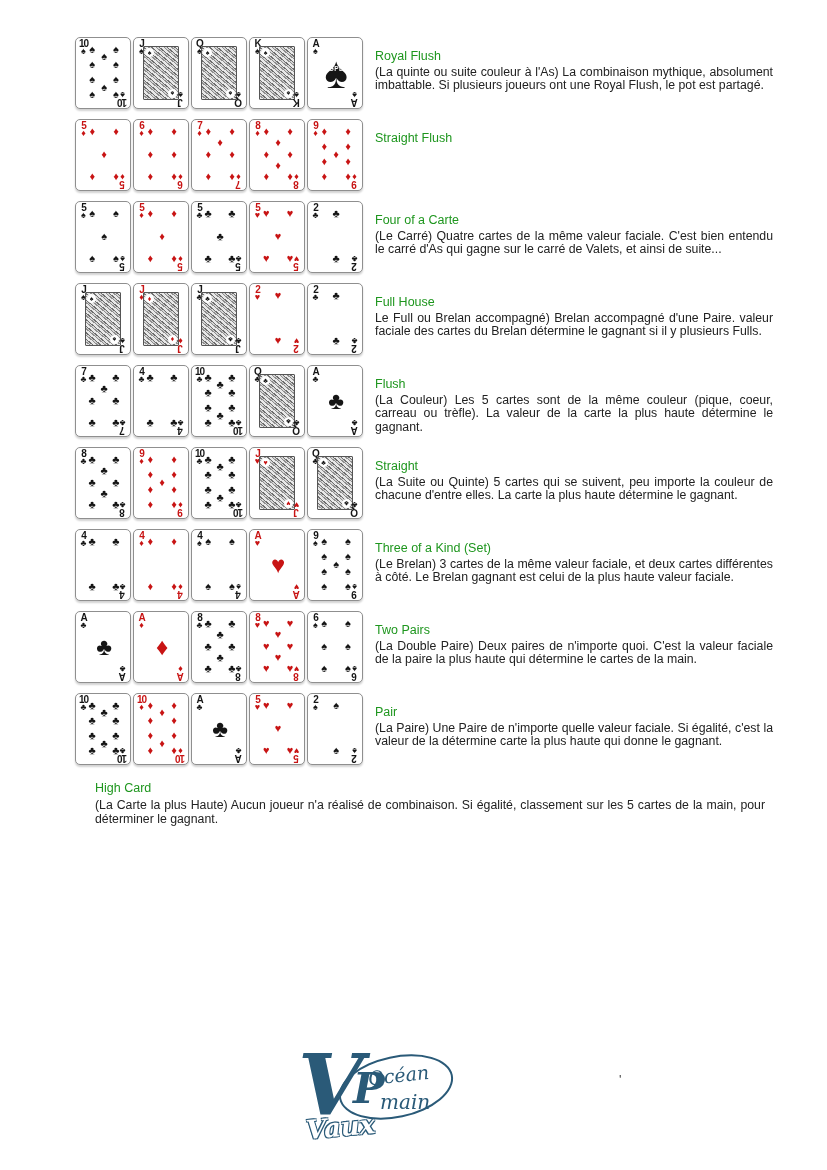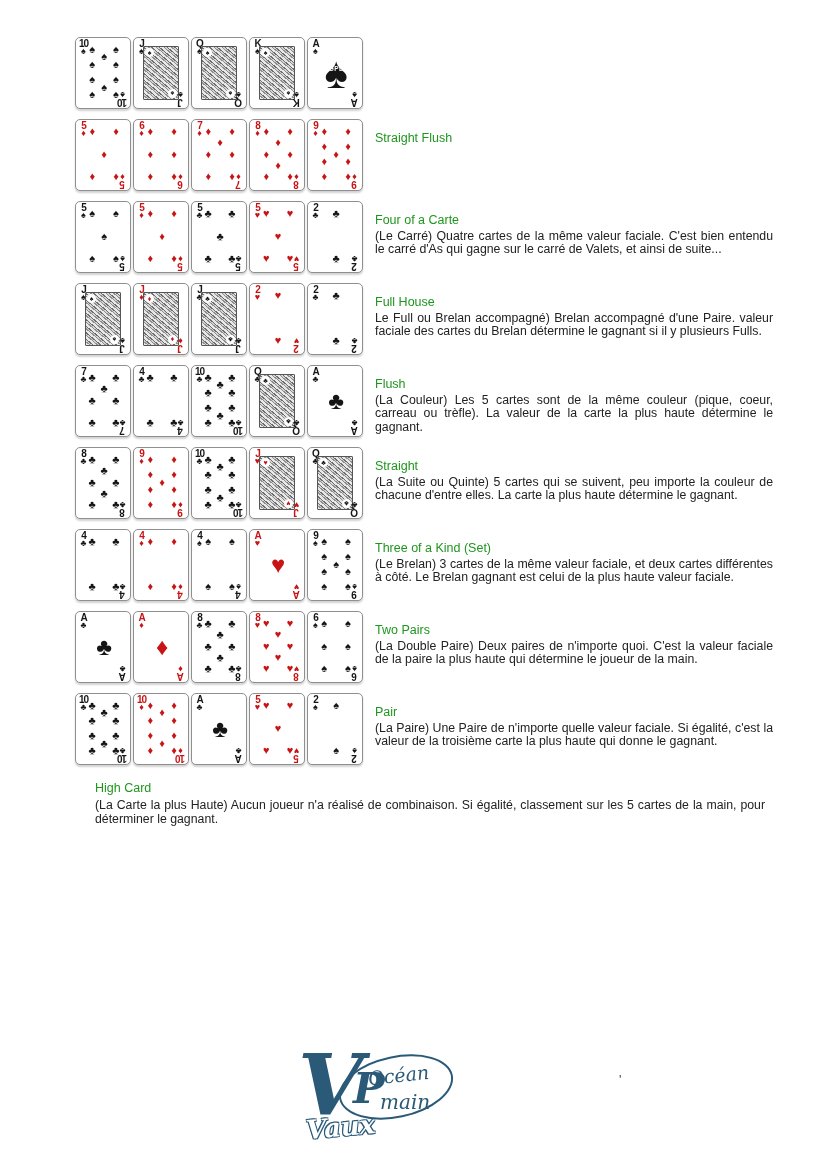--- a/index.html
+++ b/index.html
@@ -152,20 +152,24 @@
               <span class="csuit">♠</span>
             </div>
             <span class="big-pip gpl-ace" style="color: rgb(21, 21, 21);">♠</span>
             <span class="gpl-label">GPL</span>
             <div class="corner br" style="color: rgb(21, 21, 21);">
               <span class="rank">A</span>
               <span class="csuit">♠</span>
             </div>
           </div>
         </div>
+    <div class="desc">
+      <div class="hand-name">Royal Flush</div>
+      <div class="hand-text">(La quinte ou suite couleur à l'As) La combinaison mythique, absolument imbattable. Si plusieurs joueurs ont une Royal Flush, le pot est partagé.</div>
+    </div>
   </div>
 
   <div class="hand-row">
     <div class="card-list">
           <div class="card">
             <div class="corner tl" style="color: rgb(200, 20, 20);">
               <span class="rank">5</span>
               <span class="csuit">♦</span>
             </div>
             <span class="pip" style="left: 30%; top: 16%; color: rgb(200, 20, 20);">♦</span>
@@ -742,21 +746,21 @@
             <span class="pip" style="left: 30%; top: 80%; color: rgb(21, 21, 21);">♠</span>
             <span class="pip" style="left: 74%; top: 80%; color: rgb(21, 21, 21);">♠</span>
             <div class="corner br" style="color: rgb(21, 21, 21);">
               <span class="rank">6</span>
               <span class="csuit">♠</span>
             </div>
           </div>
         </div>
     <div class="desc">
       <div class="hand-name">Two Pairs</div>
-      <div class="hand-text">(La Double Paire) Deux paires de n'importe quoi. C'est la valeur faciale de la paire la plus haute qui détermine le joueur de la main.</div>
+      <div class="hand-text">(La Double Paire) Deux paires de n'importe quoi. C'est la valeur faciale de la paire la plus haute qui détermine le cartes de la main.</div>
     </div>
   </div>
 
   <div class="hand-row">
     <div class="card-list">
           <div class="card">
             <div class="corner tl" style="color: rgb(21, 21, 21);">
               <span class="rank">10</span>
               <span class="csuit">♣</span>
             </div>
@@ -829,21 +833,21 @@
             <span class="pip" style="left: 52%; top: 16%; color: rgb(21, 21, 21);">♠</span>
             <span class="pip" style="left: 52%; top: 80%; color: rgb(21, 21, 21);">♠</span>
             <div class="corner br" style="color: rgb(21, 21, 21);">
               <span class="rank">2</span>
               <span class="csuit">♠</span>
             </div>
           </div>
         </div>
     <div class="desc">
       <div class="hand-name">Pair</div>
-      <div class="hand-text">(La Paire) Une Paire de n'importe quelle valeur faciale. Si égalité, c'est la valeur de la troisième carte la plus haute qui donne le gagnant.</div>
+      <div class="hand-text">(La Paire) Une Paire de n'importe quelle valeur faciale. Si égalité, c'est la valeur de la détermine carte la plus haute qui donne le gagnant.</div>
     </div>
   </div>
 </div>
 
   <div class="high-card">
     <div class="hand-name">High Card</div>
     <div class="hand-text">(La Carte la plus Haute) Aucun joueur n'a réalisé de combinaison. Si égalité, classement sur les 5 cartes de la main, pour déterminer le gagnant.</div>
   </div>
 
   <div class="logo">

